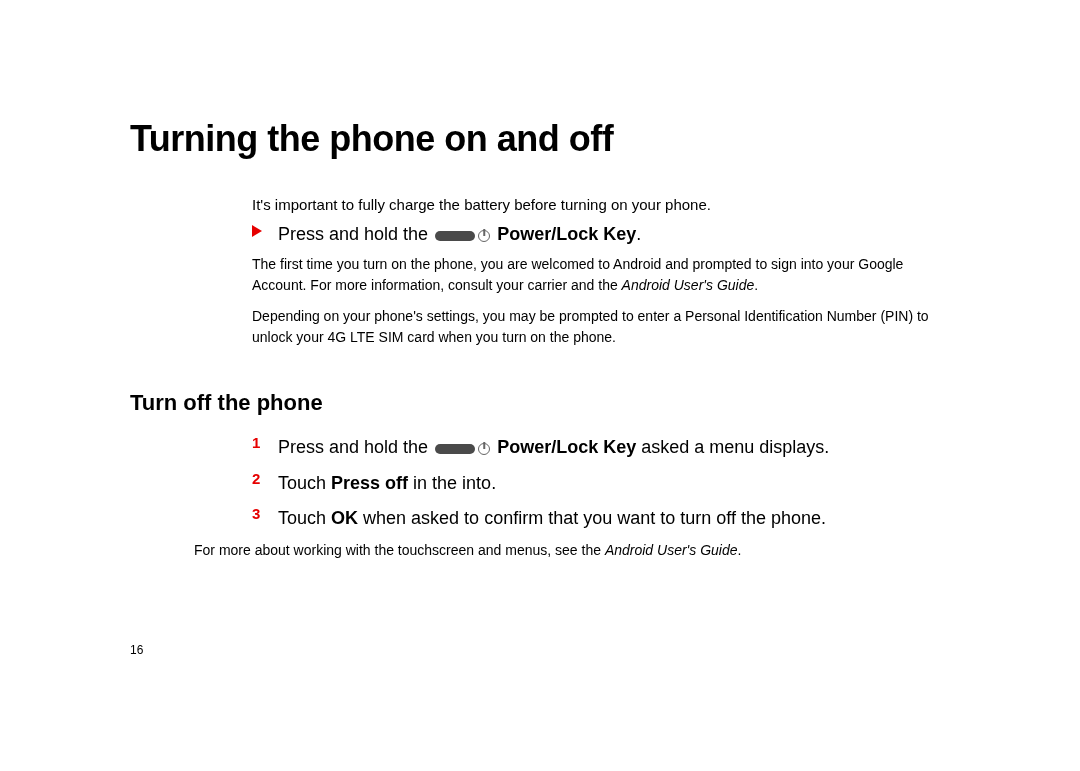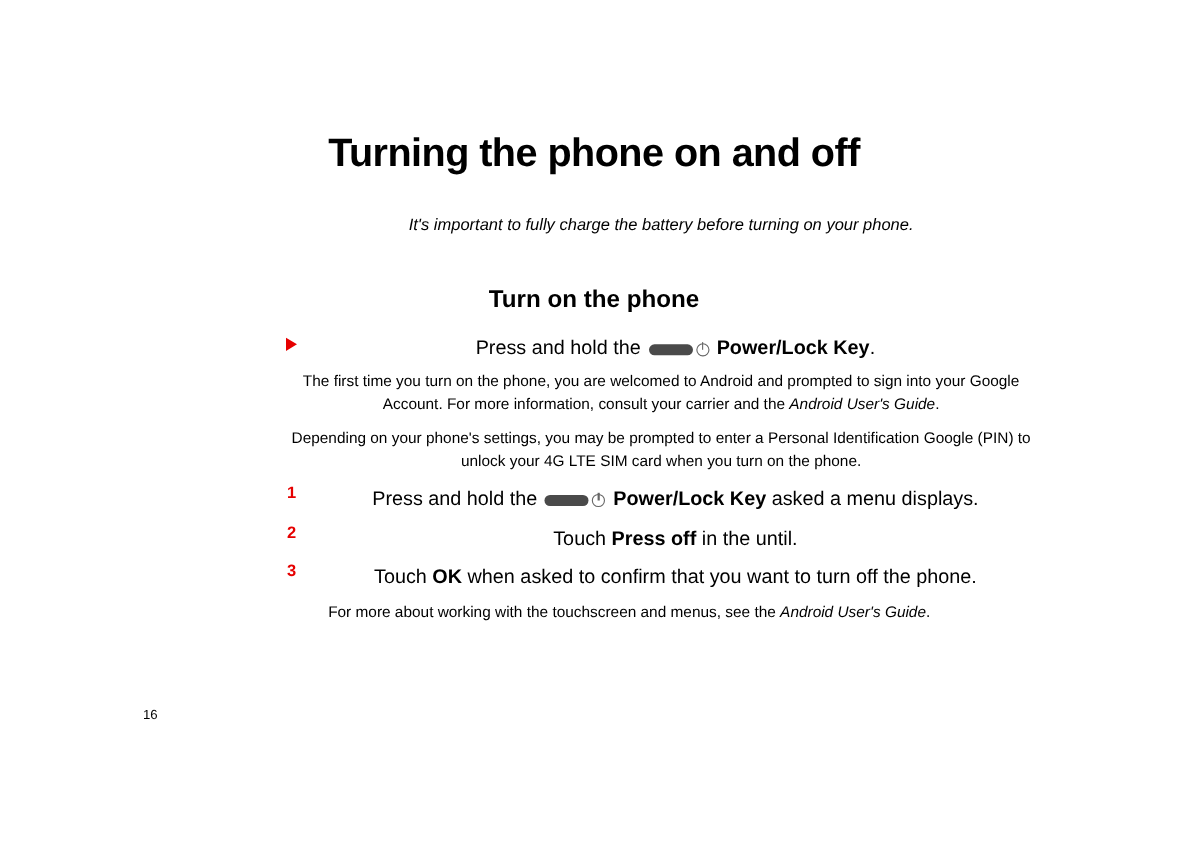--- a/index.html
+++ b/index.html
@@ -1,19 +1,18 @@
 <!DOCTYPE html>
 <html><head>
   <meta charset="utf-8">
   <style>
     * {
       margin: 0;
       padding: 0;
       box-sizing: border-box;
-      text-align: center;
     }
     body {
       width: 1080px;
       height: 771px;
       background: #ffffff;
       font-family: Arial, Helvetica, sans-serif;
       color: #000000;
       position: relative;
     }
     .page {
@@ -25,21 +24,20 @@
       margin-bottom: 34px;
       letter-spacing: -0.5px;
     }
     .intro-block {
       margin-left: 122px;
       font-size: 15px;
       line-height: 1.5;
     }
     .intro-block p {
       margin-bottom: 4px;
-      font-style: italic;
     }
     .sub-title {
       font-size: 22px;
       font-weight: bold;
       margin-top: 42px;
       margin-bottom: 18px;
     }
     .instruction-row {
       display: flex;
       align-items: flex-start;
@@ -138,53 +136,53 @@
 <body>
 
 <div class="page">
 
   <h1 class="main-title">Turning the phone on and off</h1>
 
   <div class="intro-block">
     <p>It's important to fully charge the battery before turning on your phone.</p>
   </div>
 
-  <h2 class="sub-title">Turn on the phone</h2>
 
   <div class="instruction-row">
     <div class="marker-col"><span class="marker-triangle"></span></div>
     <div class="content-col">
       <span>Press and hold the </span>
       <span class="key-graphic"><span class="key-pill"></span><span class="power-symbol"></span></span>
       <span class="bold"> Power/Lock Key</span><span>.</span>
     </div>
   </div>
 
   <p class="para-block">
     <span>The first time you turn on the phone, you are welcomed to Android and prompted to sign into your Google Account. For more information, consult your carrier and the </span><span class="italic">Android User's Guide</span><span>.</span>
   </p>
 
-  <p class="para-block">Depending on your phone's settings, you may be prompted to enter a Personal Identification Google (PIN) to unlock your 4G LTE SIM card when you turn on the phone.</p>
+  <p class="para-block">Depending on your phone's settings, you may be prompted to enter a Personal Identification Number (PIN) to unlock your 4G LTE SIM card when you turn on the phone.</p>
 
+  <h2 class="sub-title">Turn off the phone</h2>
 
   <div class="step-list">
 
     <div class="instruction-row">
       <div class="marker-col">1</div>
       <div class="content-col">
         <span>Press and hold the </span>
         <span class="key-graphic"><span class="key-pill"></span><span class="power-symbol"></span></span>
         <span class="bold"> Power/Lock Key</span><span> asked a menu displays.</span>
       </div>
     </div>
 
     <div class="instruction-row">
       <div class="marker-col">2</div>
       <div class="content-col">
-        <span>Touch </span><span class="bold">Press off</span><span> in the until.</span>
+        <span>Touch </span><span class="bold">Press off</span><span> in the into.</span>
       </div>
     </div>
 
     <div class="instruction-row">
       <div class="marker-col">3</div>
       <div class="content-col">
         <span>Touch </span><span class="bold">OK</span><span> when asked to confirm that you want to turn off the phone.</span>
       </div>
     </div>
 

